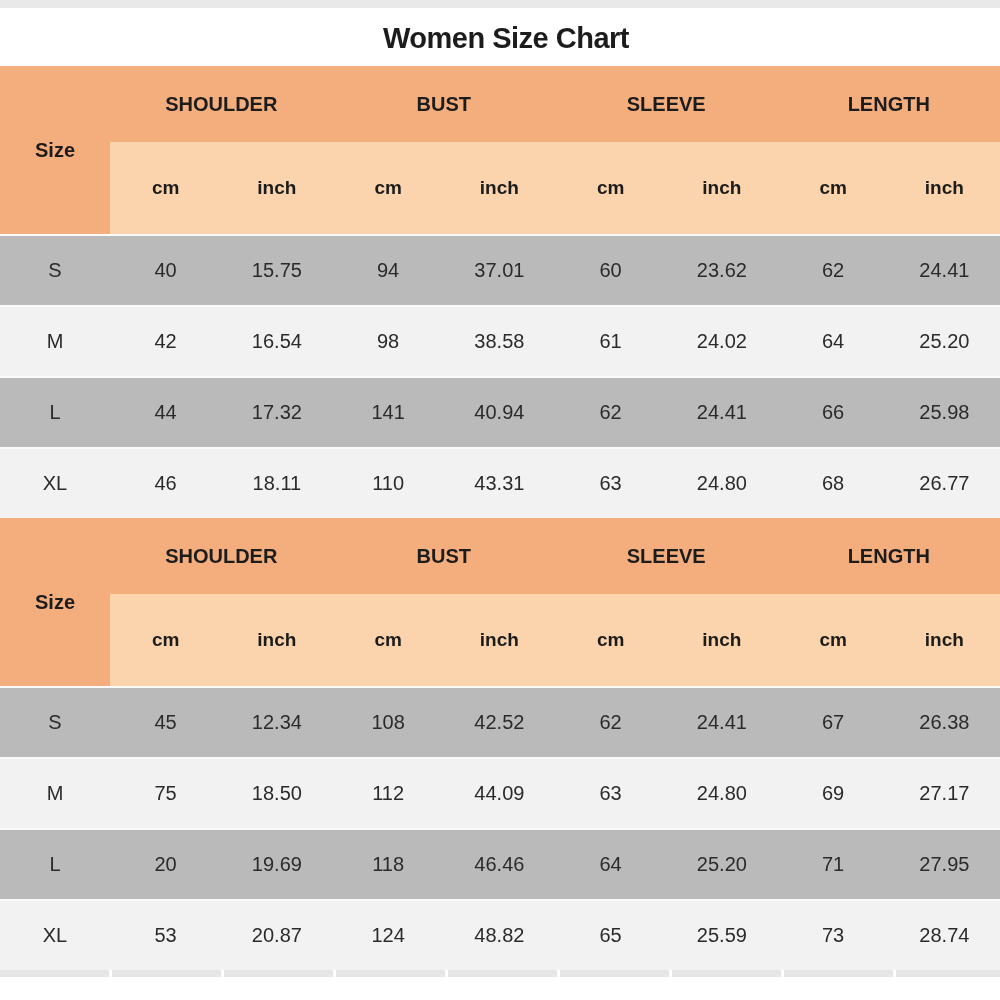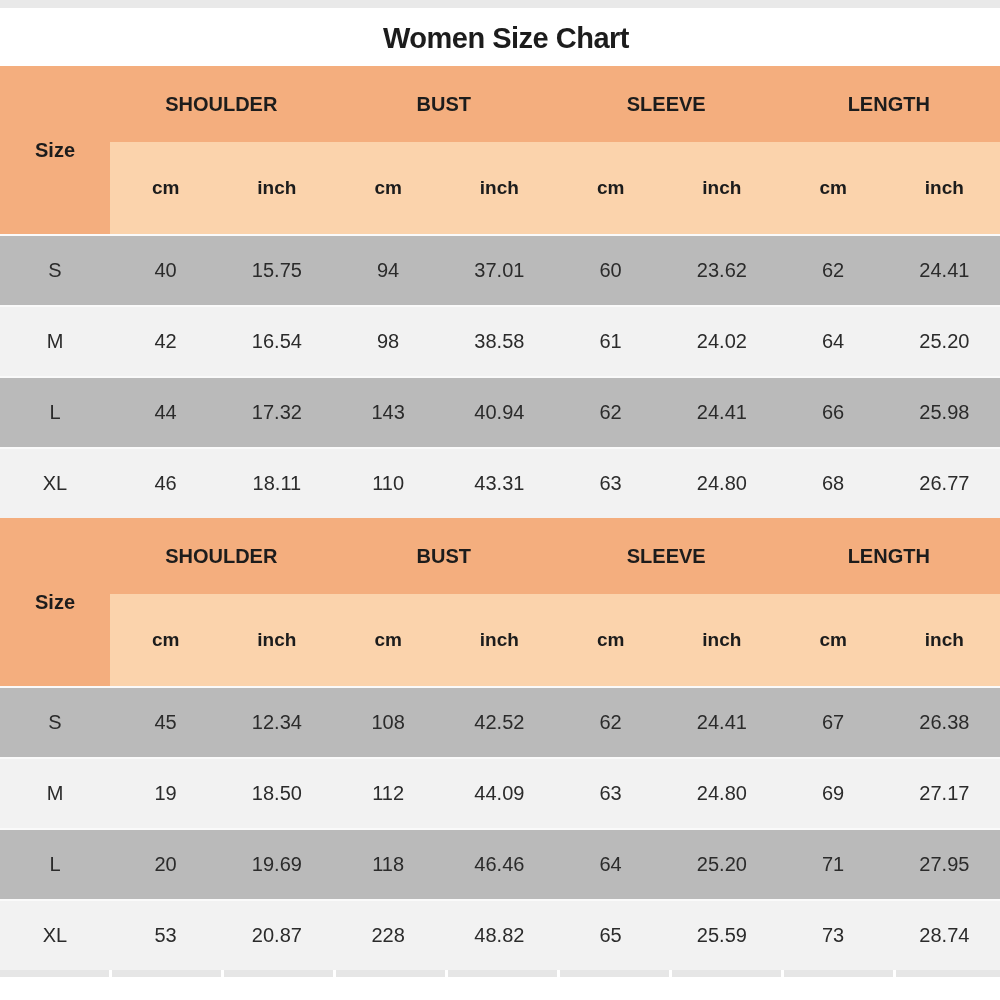--- a/index.html
+++ b/index.html
@@ -153,21 +153,21 @@
           <td class="value-cell">38.58</td>
           <td class="value-cell">61</td>
           <td class="value-cell">24.02</td>
           <td class="value-cell">64</td>
           <td class="value-cell">25.20</td>
         </tr>
         <tr class="row-gray">
           <td class="size-cell">L</td>
           <td class="value-cell">44</td>
           <td class="value-cell">17.32</td>
-          <td class="value-cell">143</td>
+          <td class="value-cell">141</td>
           <td class="value-cell">40.94</td>
           <td class="value-cell">62</td>
           <td class="value-cell">24.41</td>
           <td class="value-cell">66</td>
           <td class="value-cell">25.98</td>
         </tr>
         <tr class="row-light">
           <td class="size-cell">XL</td>
           <td class="value-cell">46</td>
           <td class="value-cell">18.11</td>
@@ -221,21 +221,21 @@
           <td class="value-cell">12.34</td>
           <td class="value-cell">108</td>
           <td class="value-cell">42.52</td>
           <td class="value-cell">62</td>
           <td class="value-cell">24.41</td>
           <td class="value-cell">67</td>
           <td class="value-cell">26.38</td>
         </tr>
         <tr class="row-light">
           <td class="size-cell">M</td>
-          <td class="value-cell">19</td>
+          <td class="value-cell">75</td>
           <td class="value-cell">18.50</td>
           <td class="value-cell">112</td>
           <td class="value-cell">44.09</td>
           <td class="value-cell">63</td>
           <td class="value-cell">24.80</td>
           <td class="value-cell">69</td>
           <td class="value-cell">27.17</td>
         </tr>
         <tr class="row-gray">
           <td class="size-cell">L</td>
@@ -245,21 +245,21 @@
           <td class="value-cell">46.46</td>
           <td class="value-cell">64</td>
           <td class="value-cell">25.20</td>
           <td class="value-cell">71</td>
           <td class="value-cell">27.95</td>
         </tr>
         <tr class="row-light">
           <td class="size-cell">XL</td>
           <td class="value-cell">53</td>
           <td class="value-cell">20.87</td>
-          <td class="value-cell">228</td>
+          <td class="value-cell">124</td>
           <td class="value-cell">48.82</td>
           <td class="value-cell">65</td>
           <td class="value-cell">25.59</td>
           <td class="value-cell">73</td>
           <td class="value-cell">28.74</td>
         </tr>
       </tbody>
     </table>
 </section>
 

